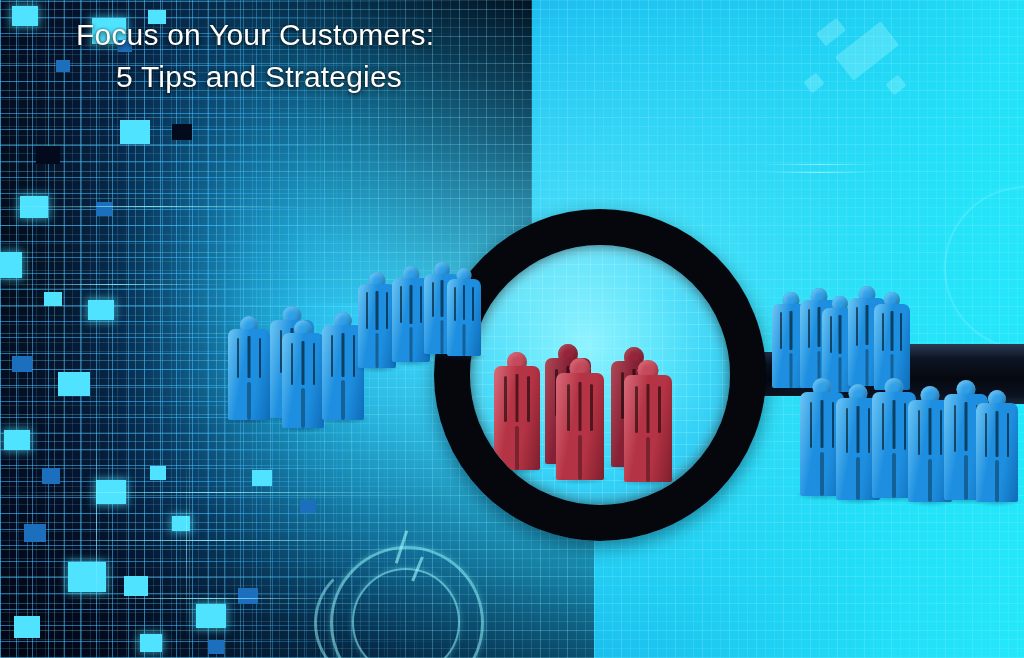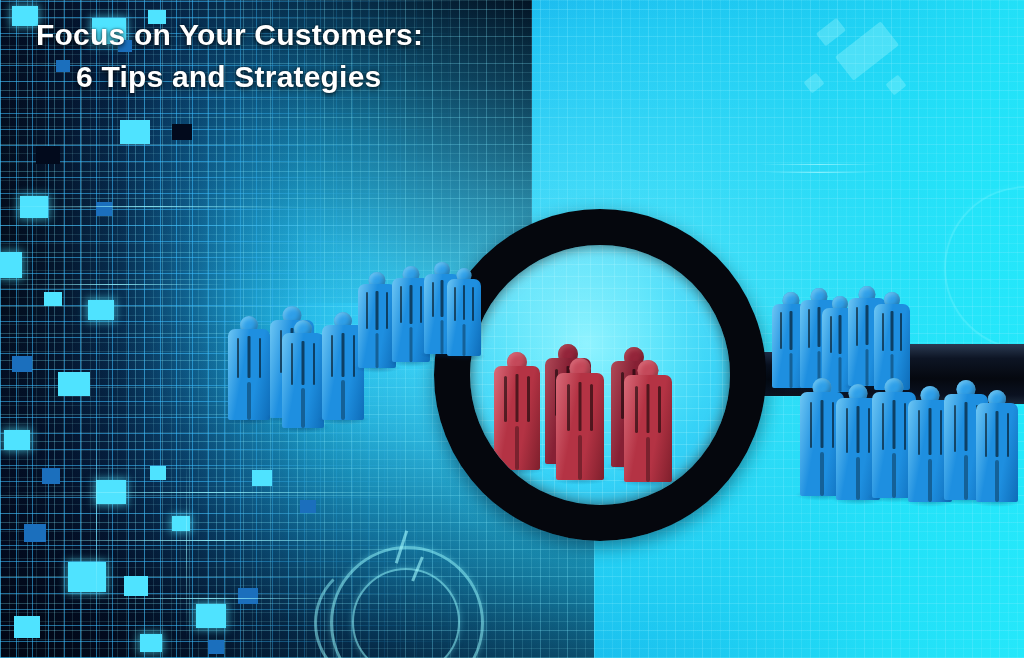--- a/index.html
+++ b/index.html
@@ -104,24 +104,25 @@
     border-right-color:transparent;border-top-color:transparent;
   }
   .bp-tick{position:absolute;background:rgba(160,250,255,0.6);}
 
   
   .tag{position:absolute;background:rgba(175,252,255,0.30);transform:rotate(-38deg);border-radius:2px;}
 
   
   .title{
     position:absolute;left:0;top:14px;width:560px;
-    color:#ffffff;font-weight:bold;
+    color:#ffffff;font-weight:normal;
     font-size:30px;line-height:42px;letter-spacing:0.2px;
     text-shadow:0 2px 5px rgba(0,0,0,0.75), 0 0 2px rgba(0,0,0,0.6);
     pointer-events:none;
+    padding-left:40px;
   }
   .title .l1{display:block;padding-left:36px;}
   .title .l2{display:block;padding-left:76px;}
   .title .l3{display:block;padding-left:168px;}
 
   
   .person{position:absolute;transform-origin:50% 100%;}
   .person .head{
     position:absolute;left:50%;top:0;transform:translateX(-50%);
     border-radius:50%;
@@ -472,16 +473,16 @@
           <div class="legsplit" style="top: 77px; width: 4px; height: 45px; background: rgba(0, 0, 0, 0.32); border-radius: 2px;"></div>
         </div>
       </div>
     <div class="lens-sheen"></div>
   </div>
 
   <div class="mag-ring" style="left:434px;top:209px;width:260px;height:260px;"></div>
 
   <div class="title">
     <span class="l1">Focus on Your Customers:</span>
-    <span class="l2">6 Tips and Strategies</span>
+    <span class="l2">5 Tips and Strategies</span>
   </div>
 
 </div>
 
 </body></html>

